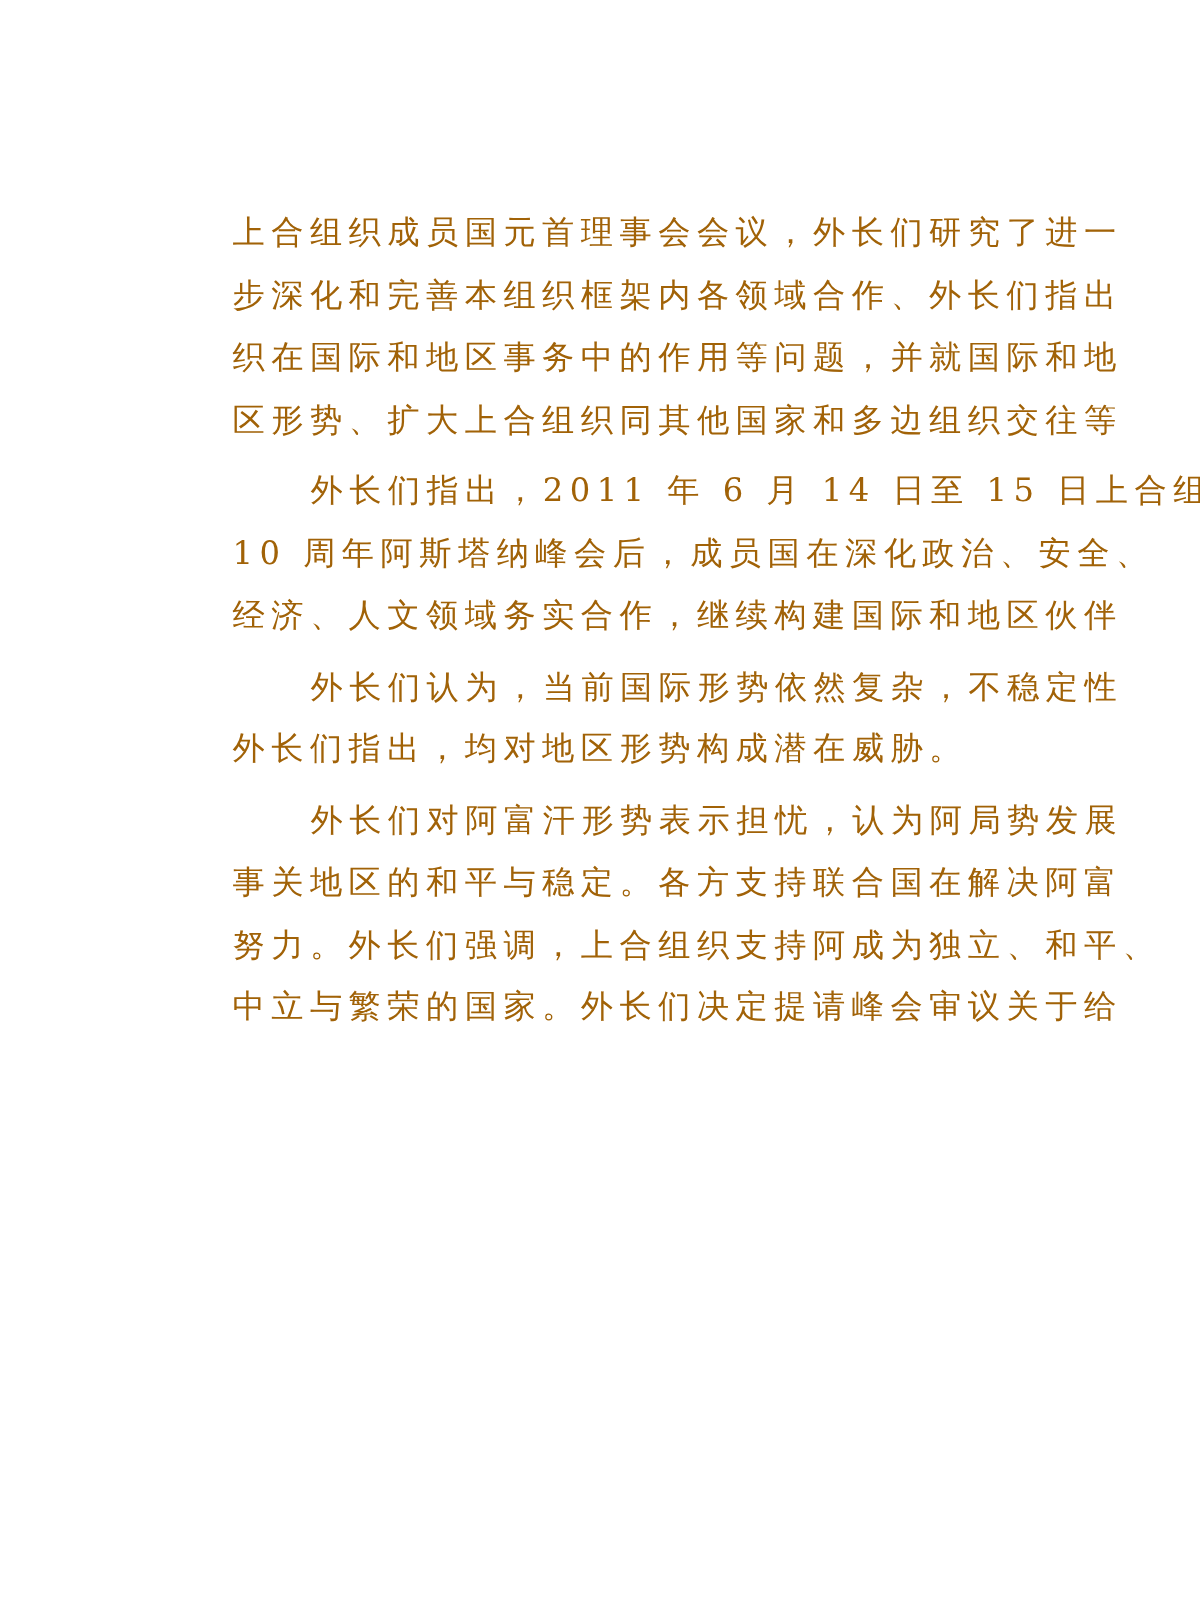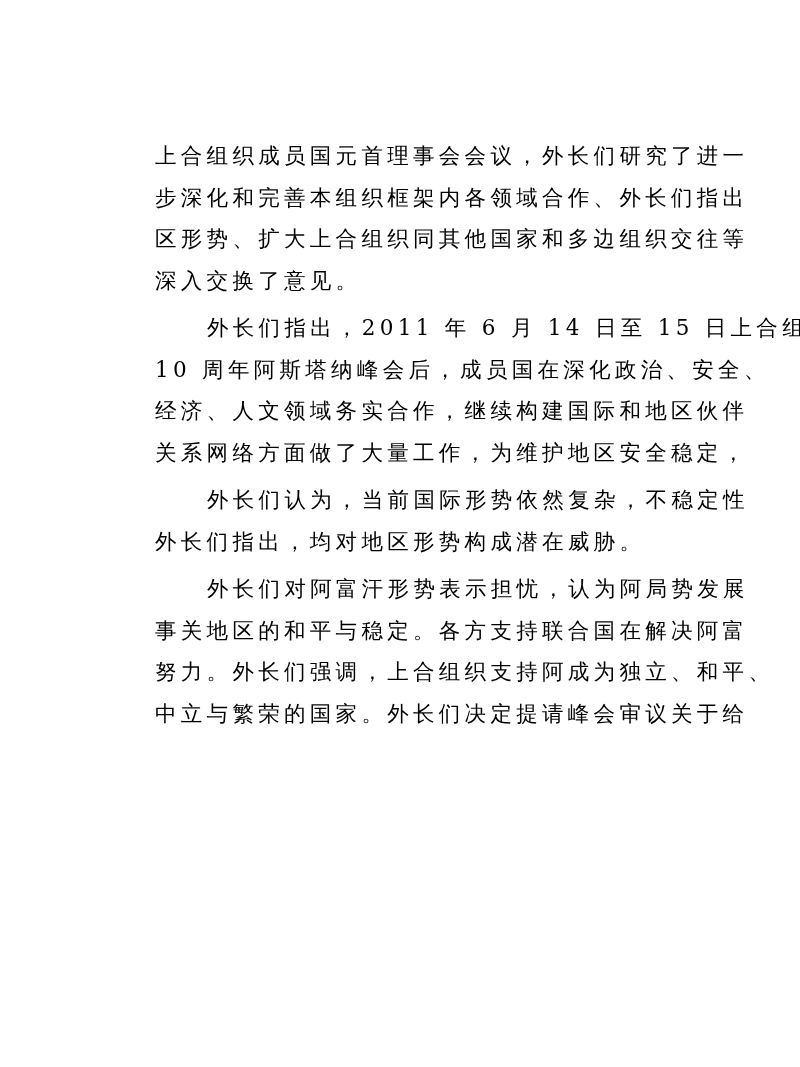--- a/index.html
+++ b/index.html
@@ -3,47 +3,46 @@
   <meta charset="utf-8">
   <style>
     html, body { margin: 0; padding: 0; background: #ffffff; }
     body { width: 800px; height: 1067px; position: relative; overflow: hidden; }
     .page {
       position: absolute; left: 0; top: 0; width: 800px; height: 1067px; background: #ffffff;
     }
     .content {
       position: absolute; left: 155px; top: 135px; width: 500px;
       font-family: "DejaVu Serif", "Liberation Serif", serif;
-      color: #000000;
+      color: #a16207;
       font-size: 21.5px;
       letter-spacing: 4.3px;
       line-height: 41.5px;
     }
     .para { margin: 0 0 6px 0; text-align: justify; text-align-last: left; }
     .line { display: block; white-space: nowrap; height: 41.5px; }
     .indent { padding-left: 52px; }
   </style>
 </head>
 <body>
 
 <div class="page">
   <div class="content">
 
     <div class="para">
       <span class="line">上合组织成员国元首理事会会议，外长们研究了进一</span>
       <span class="line">步深化和完善本组织框架内各领域合作、外长们指出</span>
+      <span class="line">织在国际和地区事务中的作用等问题，并就国际和地</span>
       <span class="line">区形势、扩大上合组织同其他国家和多边组织交往等</span>
-      <span class="line">深入交换了意见。</span>
     </div>
 
     <div class="para">
       <span class="line indent">外长们指出，2011 年 6 月 14 日至 15 日上合组织</span>
       <span class="line">10 周年阿斯塔纳峰会后，成员国在深化政治、安全、</span>
       <span class="line">经济、人文领域务实合作，继续构建国际和地区伙伴</span>
-      <span class="line">关系网络方面做了大量工作，为维护地区安全稳定，</span>
     </div>
 
     <div class="para">
       <span class="line indent">外长们认为，当前国际形势依然复杂，不稳定性</span>
       <span class="line">外长们指出，均对地区形势构成潜在威胁。</span>
     </div>
 
     <div class="para">
       <span class="line indent">外长们对阿富汗形势表示担忧，认为阿局势发展</span>
       <span class="line">事关地区的和平与稳定。各方支持联合国在解决阿富</span>

